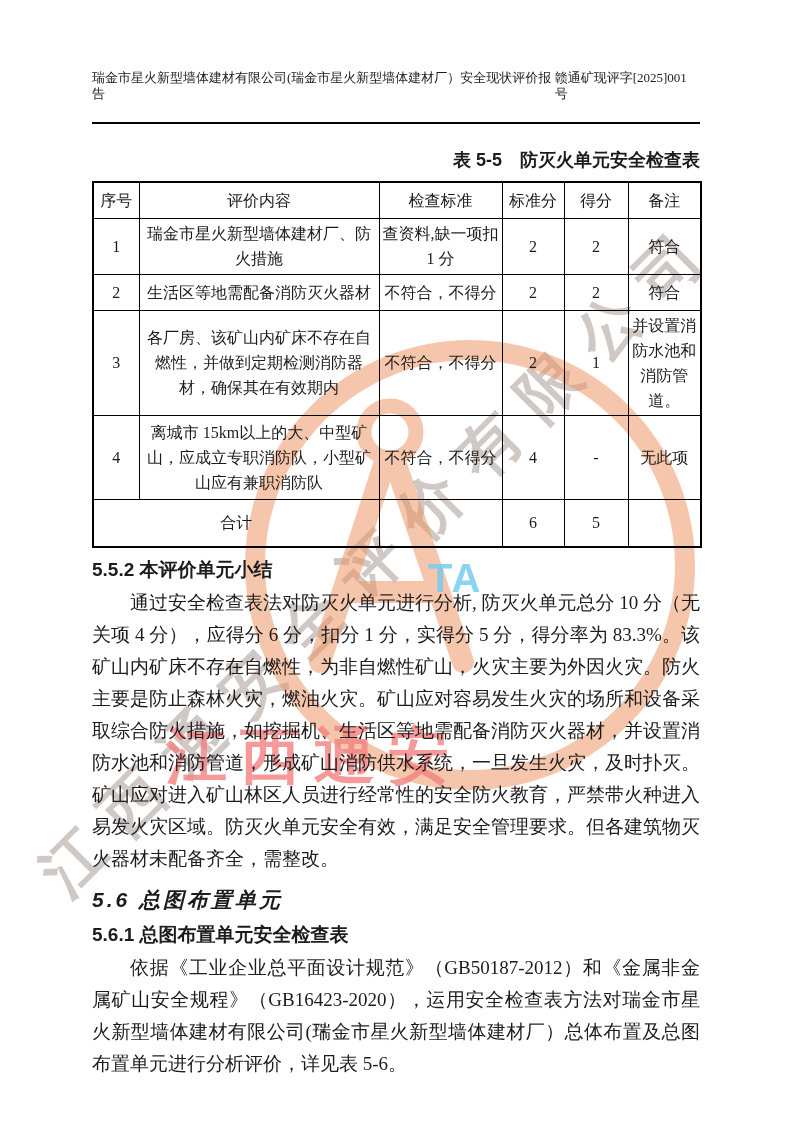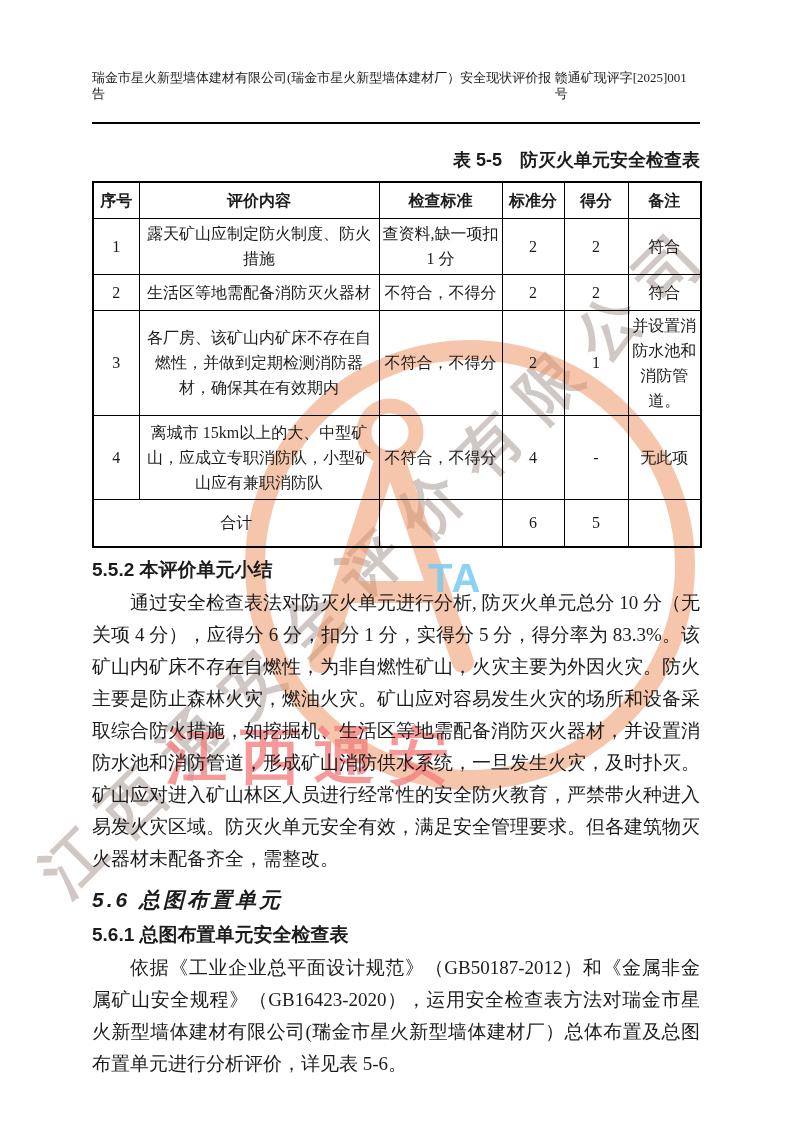--- a/index.html
+++ b/index.html
@@ -55,21 +55,21 @@
     border:2px solid #000;
   }
   table.check td,table.check th{
     border:1px solid #000;
     font-size:16px;line-height:25px;
     text-align:center;vertical-align:middle;
     padding:2px 3px;
     font-weight:normal;
     background:transparent;
   }
-  table.check th{font-weight:bold;}
+  table.check th{font-weight:normal;}
   td.cell-left{text-align:left;padding-left:9px;padding-right:6px;}
   
   .h552,.h561{
     font-family:"Liberation Sans","DejaVu Sans",sans-serif;
     font-weight:bold;font-size:19px;line-height:24px;
     margin-top:10px;
   }
   .h56{
     font-family:Liberation Sans, sans-serif;
     font-weight:bold;font-style:italic;
@@ -132,21 +132,21 @@
           <tr style="height:36px">
         <th>序号</th>
         <th>评价内容</th>
         <th>检查标准</th>
         <th>标准分</th>
         <th>得分</th>
         <th>备注</th>
       </tr>
       <tr style="height:56px">
         <td>1</td>
-        <td class="cell-left">露天矿山应制定防火制度、防火措施</td>
+        <td class="cell-left">瑞金市星火新型墙体建材厂、防火措施</td>
         <td>查资料,缺一项扣 1 分</td>
         <td>2</td>
         <td>2</td>
         <td>符合</td>
       </tr>
       <tr style="height:36px">
         <td>2</td>
         <td class="cell-left">生活区等地需配备消防灭火器材</td>
         <td>不符合，不得分</td>
         <td>2</td>

